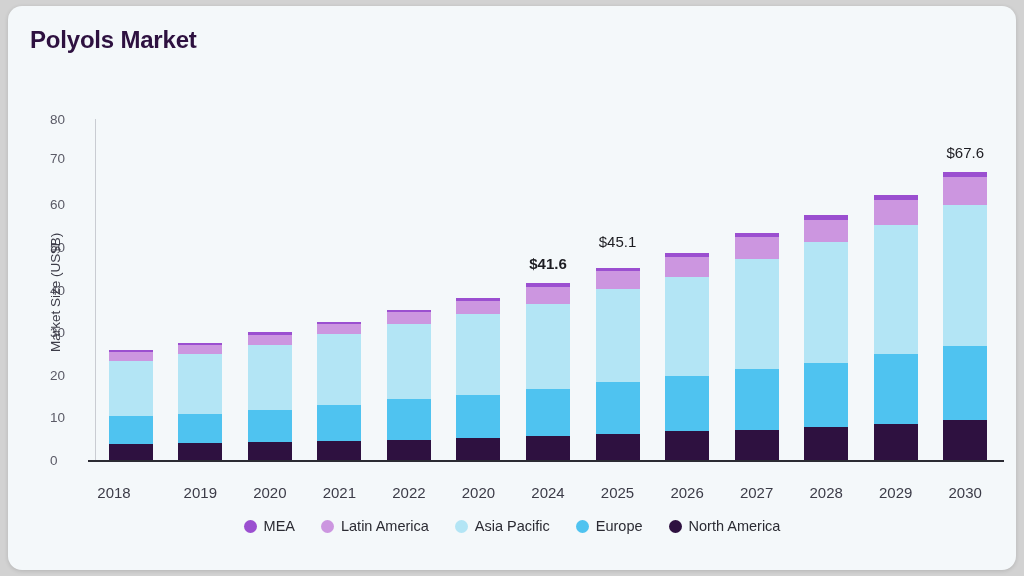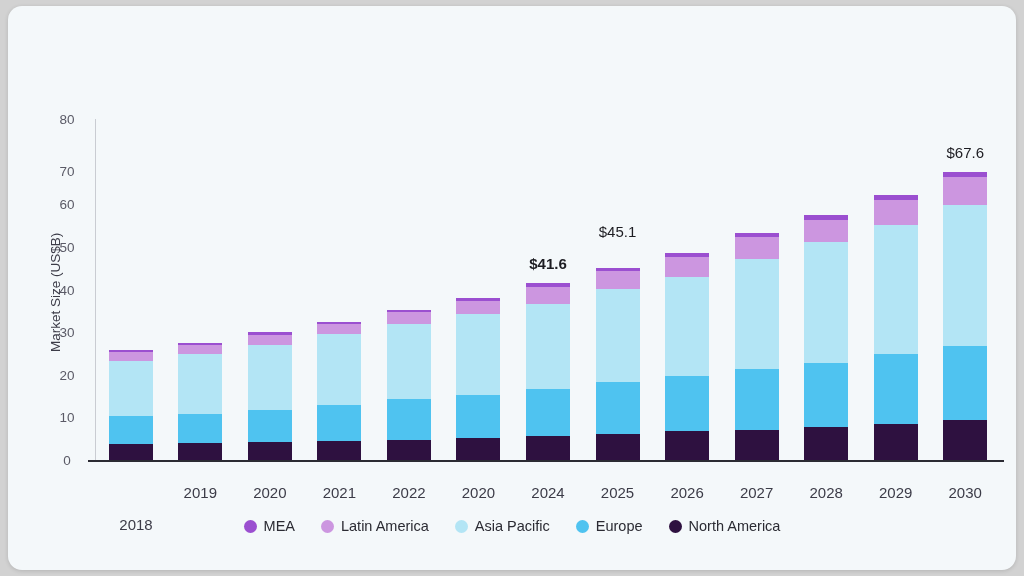--- a/index.html
+++ b/index.html
@@ -46,21 +46,21 @@
   #logo .tri {
     width:0;height:0;border-left:17px solid transparent;border-right:17px solid transparent;
     border-top:21px solid #62cdf0;
   }
   #logo-text {
     margin-top:5px; font-size:7.4px; letter-spacing:1.05px;
     color:#3b1a4e; font-weight:bold; text-align:center; width:112px;
   }
   
   #plot { position:absolute; left:0; top:0; width:1008px; height:564px; }
-  .ytick { position:absolute; right:0; transform:translateY(-50%); font-size:13.5px; color:#5a5a66; text-align:center; width:34px;}
+  .ytick { position:absolute; right:0; transform:translateY(-50%); font-size:13.5px; color:#5a5a66; text-align:left; width:34px;}
   #yaxis-line { position:absolute; background:#c9ccd2; width:1.4px; }
   #xaxis-line { position:absolute; background:#2b2b33; height:1.6px; }
   #ylabel {
     position:absolute; font-size:13.5px; color:#3c3c48;
     transform-origin: 0 0; transform: rotate(-90deg);
     white-space:nowrap;
   }
   .bar { position:absolute; }
   .seg { position:absolute; left:0; width:100%; }
   .xtick {
@@ -78,43 +78,44 @@
   }
   .lg { display:flex; align-items:center; gap:7px; }
   .lg .dot { width:13px; height:13px; border-radius:50%; }
   .lg .lbl { font-size:14.5px; color:#2b2b33; }
 </style>
 </head>
 <body>
 
 <div id="card">
 
+  <div id="hdr-title">Polyols Market</div>
 
 
   <div id="plot">
       <div id="yaxis-line" style="left: 87px; top: 113px; height: 341px;"></div>
       <div id="xaxis-line" style="left: 80px; top: 454px; width: 916px;"></div>
       <div class="ytick" style="top: 454px; left: 42px;">0</div>
       <div class="ytick" style="top: 411.375px; left: 42px;">10</div>
       <div class="ytick" style="top: 368.75px; left: 42px;">20</div>
       <div class="ytick" style="top: 326.125px; left: 42px;">30</div>
       <div class="ytick" style="top: 283.5px; left: 42px;">40</div>
       <div class="ytick" style="top: 240.875px; left: 42px;">50</div>
       <div class="ytick" style="top: 198.25px; left: 42px;">60</div>
-      <div class="ytick" style="top: 165px; left: 42px;">70</div>
+      <div class="ytick" style="top: 152px; left: 42px;">70</div>
       <div class="ytick" style="top: 113px; left: 42px;">80</div>
       <div id="ylabel" style="left: 40px; top: 345.5px;">Market Size (US$B)</div>
       <div class="bar" style="left: 100.769px; width: 44px; top: 344.027px; height: 109.972px;">
         <div class="seg" style="background: rgb(46, 17, 64); height: 16.1975px; bottom: 0px;"></div>
         <div class="seg" style="background: rgb(79, 195, 240); height: 27.7063px; bottom: 16.1975px;"></div>
         <div class="seg" style="background: rgb(179, 229, 245); height: 55.4125px; bottom: 43.9038px;"></div>
         <div class="seg" style="background: rgb(204, 150, 224); height: 8.525px; bottom: 99.3162px;"></div>
         <div class="seg" style="background: rgb(155, 79, 208); height: 2.13125px; bottom: 107.841px;"></div>
       </div>
-      <div class="xtick" style="left: 128px; top: 478px; margin-top: 32px;">2018</div>
+      <div class="xtick" style="left: 106px; top: 478px;">2018</div>
       <div class="bar" style="left: 170.308px; width: 44px; top: 336.781px; height: 117.219px;">
         <div class="seg" style="background: rgb(46, 17, 64); height: 17.05px; bottom: 0px;"></div>
         <div class="seg" style="background: rgb(79, 195, 240); height: 29.4112px; bottom: 17.05px;"></div>
         <div class="seg" style="background: rgb(179, 229, 245); height: 59.675px; bottom: 46.4612px;"></div>
         <div class="seg" style="background: rgb(204, 150, 224); height: 8.95125px; bottom: 106.136px;"></div>
         <div class="seg" style="background: rgb(155, 79, 208); height: 2.13125px; bottom: 115.088px;"></div>
       </div>
       <div class="xtick" style="left: 192.308px; top: 478px;">2019</div>
       <div class="bar" style="left: 239.846px; width: 44px; top: 326.125px; height: 127.875px;">
         <div class="seg" style="background: rgb(46, 17, 64); height: 17.9025px; bottom: 0px;"></div>
@@ -158,21 +159,21 @@
       <div class="xtick" style="left: 540px; top: 478px;">2024</div>
       <div class="vlabel" style="left: 540px; top: 249.106px; font-weight: bold;">$41.6</div>
       <div class="bar" style="left: 587.538px; width: 44px; top: 261.761px; height: 192.239px;">
         <div class="seg" style="background: rgb(46, 17, 64); height: 26.4275px; bottom: 0px;"></div>
         <div class="seg" style="background: rgb(79, 195, 240); height: 51.15px; bottom: 26.4275px;"></div>
         <div class="seg" style="background: rgb(179, 229, 245); height: 93.3487px; bottom: 77.5775px;"></div>
         <div class="seg" style="background: rgb(204, 150, 224); height: 17.9025px; bottom: 170.926px;"></div>
         <div class="seg" style="background: rgb(155, 79, 208); height: 3.41px; bottom: 188.829px;"></div>
       </div>
       <div class="xtick" style="left: 609.538px; top: 478px;">2025</div>
-      <div class="vlabel" style="left: 609.538px; top: 217px;">$45.1</div>
+      <div class="vlabel" style="left: 609.538px; top: 227px;">$45.1</div>
       <div class="bar" style="left: 657.077px; width: 44px; top: 246.842px; height: 207.157px;">
         <div class="seg" style="background: rgb(46, 17, 64); height: 28.5587px; bottom: 0px;"></div>
         <div class="seg" style="background: rgb(79, 195, 240); height: 54.9862px; bottom: 28.5587px;"></div>
         <div class="seg" style="background: rgb(179, 229, 245); height: 99.7425px; bottom: 83.545px;"></div>
         <div class="seg" style="background: rgb(204, 150, 224); height: 20.0338px; bottom: 183.287px;"></div>
         <div class="seg" style="background: rgb(155, 79, 208); height: 3.83625px; bottom: 203.321px;"></div>
       </div>
       <div class="xtick" style="left: 679.077px; top: 478px;">2026</div>
       <div class="bar" style="left: 726.615px; width: 44px; top: 227.235px; height: 226.765px;">
         <div class="seg" style="background: rgb(46, 17, 64); height: 30.2637px; bottom: 0px;"></div>

